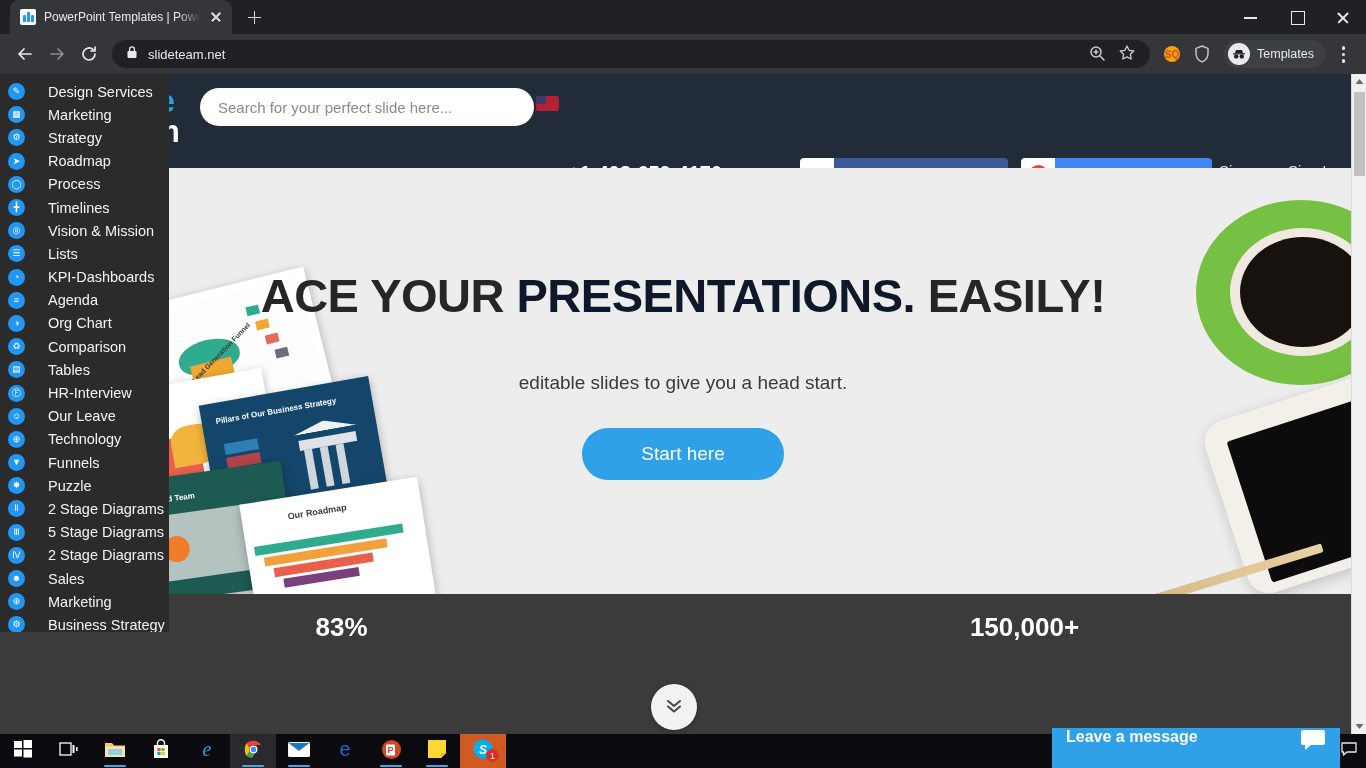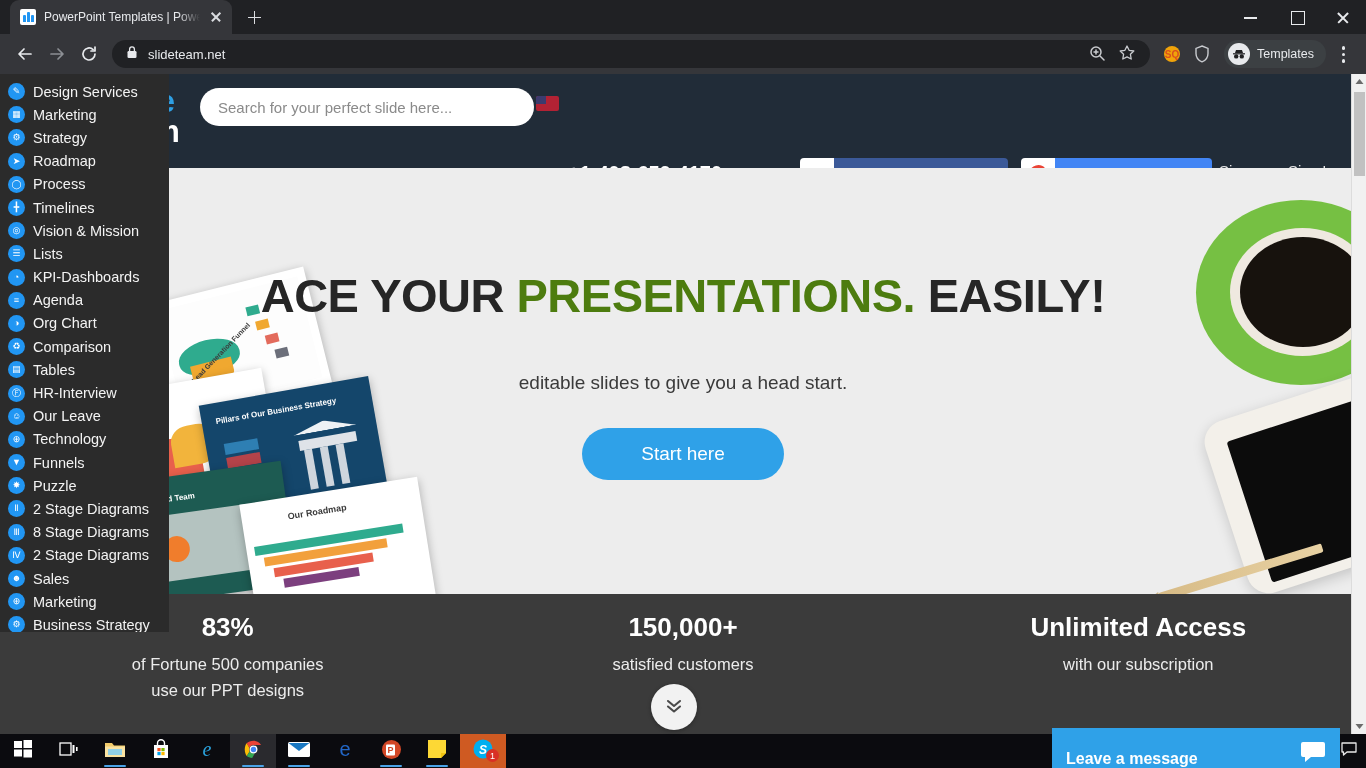--- a/index.html
+++ b/index.html
@@ -185,21 +185,21 @@
   .pencil::before {
     content:""; position:absolute; left:-14px; top:-1px; border-right:14px solid #cfb789;
     border-top:5.5px solid transparent; border-bottom:5.5px solid transparent;
   }
 
   .hero-copy { position:absolute; left:0; right:0; top:100px; text-align:center; }
   .hero-title {
     font-size: 47px; font-weight: bold; color:#262626; letter-spacing:-0.5px;
     margin: 0;
   }
-  .hero-title .hl { color:#4d7c0f; }
+  .hero-title .hl { color:#0f172a; }
   .hero-sub {
     margin: 18px 0 0; font-size: 19px; color:#3a3a3a; line-height:1.45;
   }
   .start-btn {
     display:block; margin: 32px auto 0; width:202px; height:52px;
     border-radius:26px; background:#2fa1e8; border:none; color:#fff;
     font-size:19px; font-family:"Liberation Sans", sans-serif; cursor:pointer;
   }
 
   
@@ -211,40 +211,40 @@
   .stat .big { font-size:26px; font-weight:bold; margin-bottom:8px;}
   .stat .small { font-size:16.5px; line-height:1.58; color:#ececec;}
   .scroll-dn {
     position:absolute; left:651px; top:684px; width:46px; height:46px;
     border-radius:50%; background:#f2f2f2; display:flex; align-items:center;
     justify-content:center; box-shadow:0 1px 4px rgba(0,0,0,.3); z-index: 9;
   }
 
   .chatbox {
     position:absolute; right:26px; bottom:0px; width:288px; height:40px;
-    background:#2fa1e8; display:flex; align-items:flex-end;
+    background:#2fa1e8; display:flex; align-items:flex-start;
     justify-content:space-between; padding: 0 14px; z-index:12;
   }
   .chatbox .ctxt { color:#fff; font-size:16px; font-weight:bold;}
 
   
   .catbar {
     position:absolute; left:0; top:0; width:169px; height:558px;
     background:#2b2b2b; z-index: 20; padding-top: 6px;
     overflow:hidden;
   }
   .cat {
     display:flex; align-items:center; gap:8px; height:23.2px; padding-left:8px;
   }
   .cat .ci {
     width:17px; height:17px; flex:0 0 17px; border-radius:50%;
     background:#2196f3; display:flex; align-items:center; justify-content:center;
     color:#fff; font-size:9px; line-height:1;
   }
-  .cat .cl { color:#f3f3f3; font-size:14.5px; white-space:nowrap;}
+  .cat .cl { color:#f3f3f3; font-size:14.5px; white-space:nowrap;margin-left:15px;}
 
   
   .pagescroll {
     position:absolute; right:0; top:74px; width:15px; height:660px;
     background:#f1f1f1; border-left:1px solid #dcdcdc; z-index:30;
   }
   .ps-arrow { width:15px; height:16px; position:relative; }
   .ps-thumb {
     position:absolute; left:2px; top:18px; width:11px; height:84px;
     background:#c1c1c1; border-radius:0;
@@ -501,32 +501,23 @@
           <br>
           <span>editable slides to give you a head start.</span>
         </p>
         <button class="start-btn">Start here</button>
       </div>
     </div>
 
     <div class="stats">
       <div class="stat">
         <div class="big">83%</div>
-        <div class="small">
-          <span>of Fortune 500 companies</span><br>
-          <span>use our PPT designs</span>
-        </div>
       </div>
       <div class="stat">
         <div class="big">150,000+</div>
-        <div class="small">satisfied customers</div>
-      </div>
-      <div class="stat">
-        <div class="big">Unlimited Access</div>
-        <div class="small">with our subscription</div>
       </div>
     </div>
 
     <div class="catbar">
         <div class="cat">
           <span class="ci">✎</span>
           <span class="cl">Design Services</span>
         </div>
         <div class="cat">
           <span class="ci">▦</span>
@@ -595,21 +586,21 @@
         <div class="cat">
           <span class="ci">✸</span>
           <span class="cl">Puzzle</span>
         </div>
         <div class="cat">
           <span class="ci">Ⅱ</span>
           <span class="cl">2 Stage Diagrams</span>
         </div>
         <div class="cat">
           <span class="ci">Ⅲ</span>
-          <span class="cl">8 Stage Diagrams</span>
+          <span class="cl">5 Stage Diagrams</span>
         </div>
         <div class="cat">
           <span class="ci">Ⅳ</span>
           <span class="cl">2 Stage Diagrams</span>
         </div>
         <div class="cat">
           <span class="ci">☻</span>
           <span class="cl">Sales</span>
         </div>
         <div class="cat">

